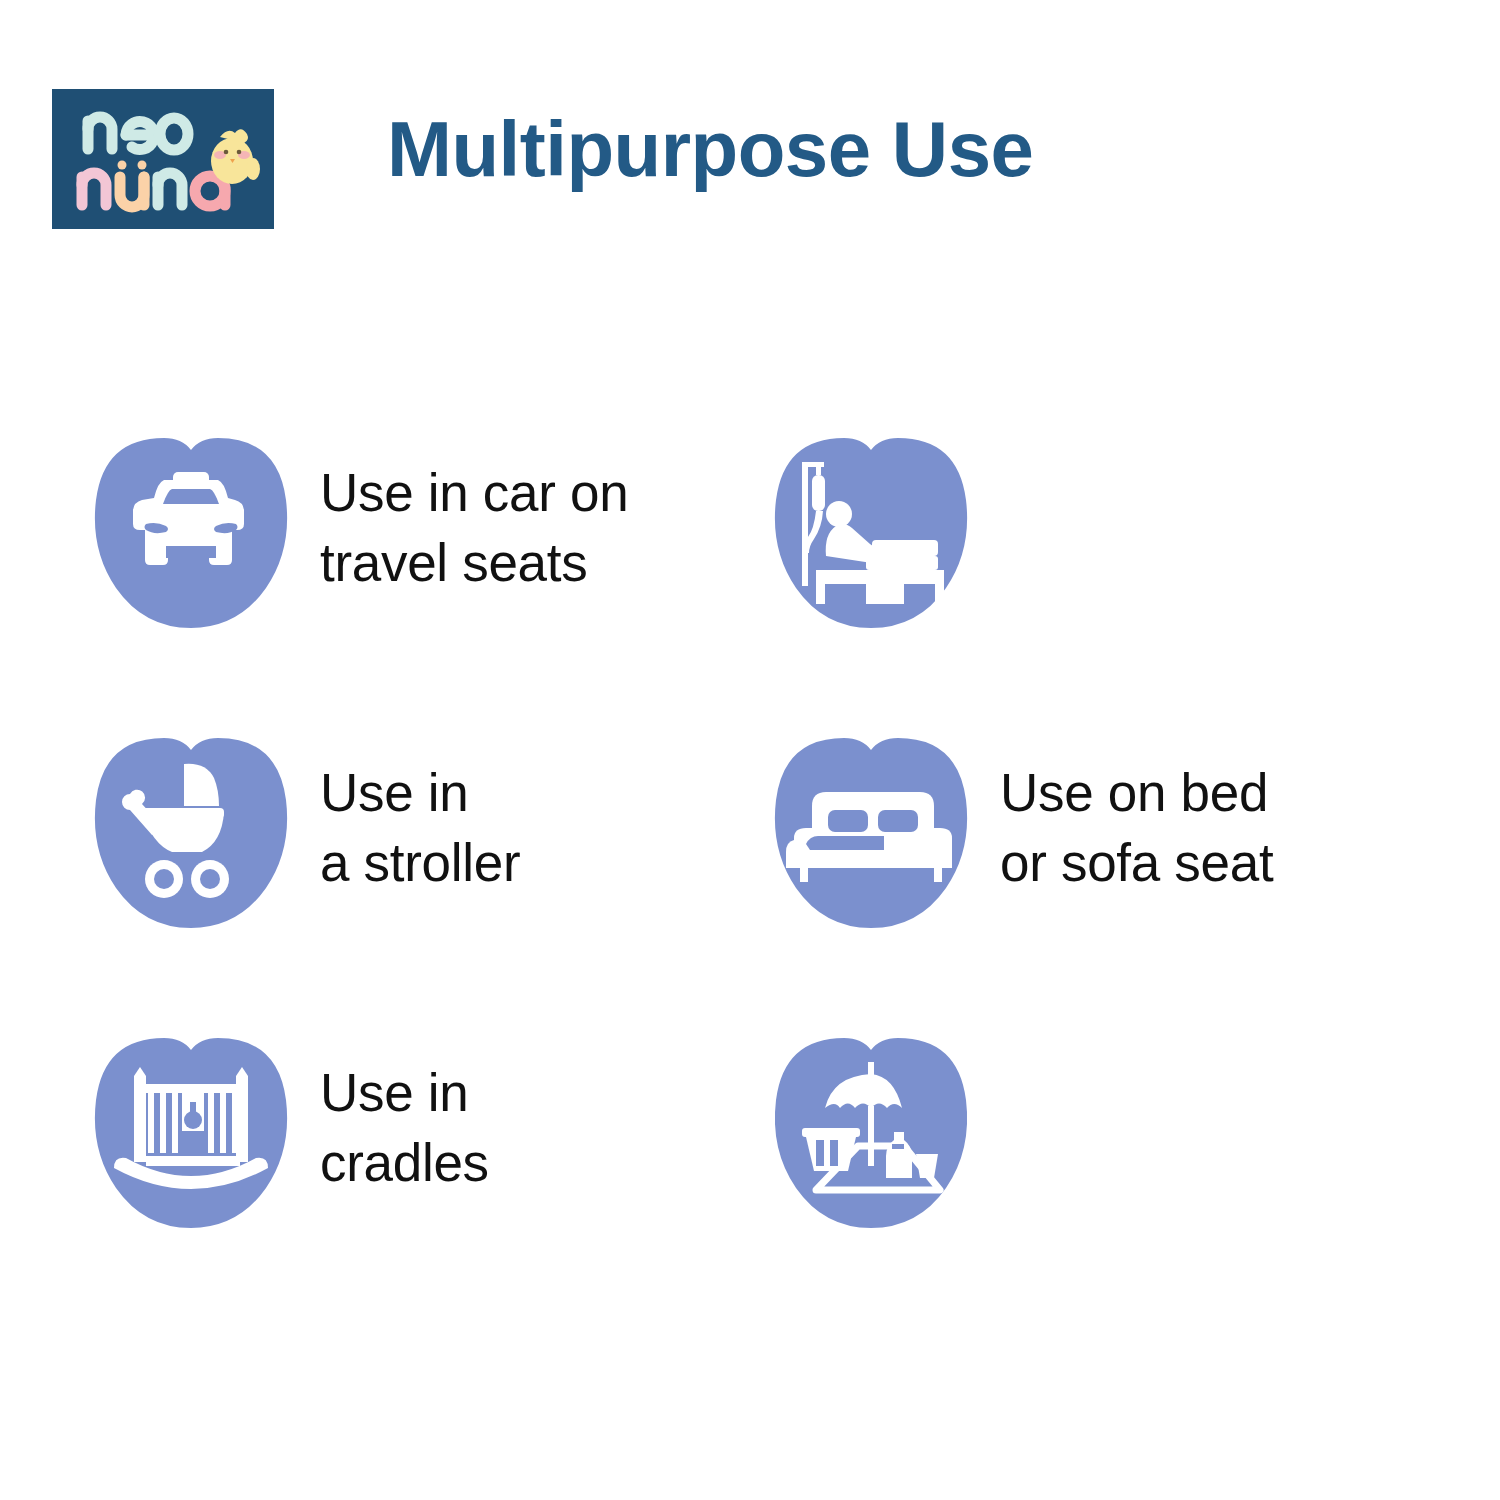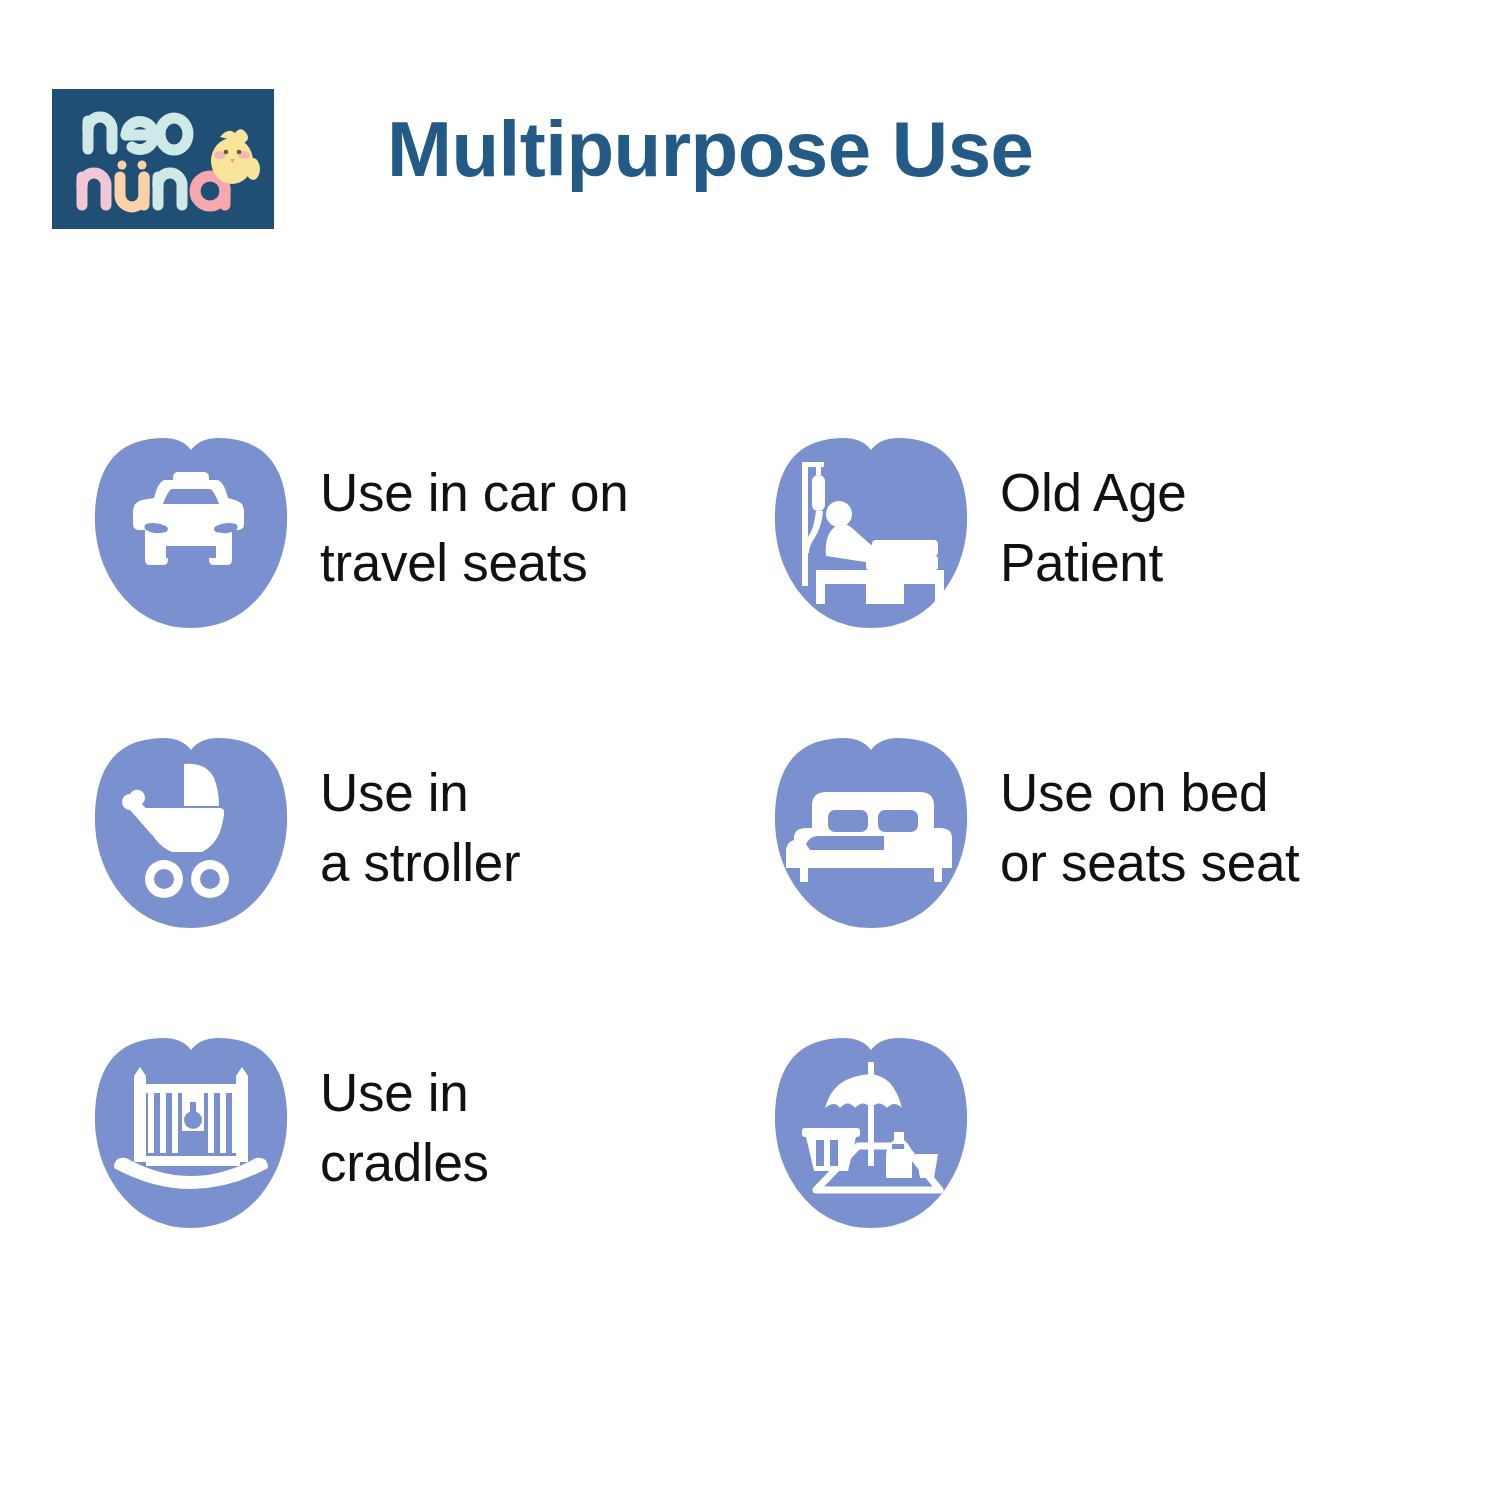--- a/index.html
+++ b/index.html
@@ -181,22 +181,20 @@
           <rect x="106" y="112" width="66" height="16" rx="4"></rect>
           <rect x="100" y="128" width="72" height="14" rx="3"></rect>
 
           <rect x="50" y="142" width="128" height="14"></rect>
           <rect x="50" y="156" width="9" height="20"></rect>
           <rect x="169" y="156" width="9" height="20"></rect>
           <rect x="100" y="142" width="38" height="34"></rect>
         </g>
       </svg>
     </div>
-    <div class="feature-label">Old Age
-Patient</div>
   </div>
 
   <div class="feature col-left row-2">
     <div class="icon-blob">
       <svg width="210" height="200" viewBox="0 0 210 200" xmlns="http://www.w3.org/2000/svg">
         <path d="M105 22 q-9 -12 -27 -12 Q18 10 10 72 Q4 122 30 160 q28 40 75 40 q47 0 75 -40 q26 -38 20 -88 Q192 10 132 10 q-18 0 -27 12 z" fill="#7b90ce"></path>
         <g fill="#ffffff">
 
           <path d="M98 36 q22 -2 30 14 q5 12 5 28 H98 z"></path>
 
@@ -233,21 +231,21 @@
         </g>
         <g fill="#7b90ce">
           <rect x="62" y="82" width="40" height="22" rx="7"></rect>
           <rect x="112" y="82" width="40" height="22" rx="7"></rect>
 
           <path d="M40 116 q4 -8 12 -8 h66 v14 H44 z"></path>
         </g>
       </svg>
     </div>
     <div class="feature-label">Use on bed
-or seats seat</div>
+or sofa seat</div>
   </div>
 
   <div class="feature col-left row-3">
     <div class="icon-blob">
       <svg width="210" height="200" viewBox="0 0 210 200" xmlns="http://www.w3.org/2000/svg">
         <path d="M105 22 q-9 -12 -27 -12 Q18 10 10 72 Q4 122 30 160 q28 40 75 40 q47 0 75 -40 q26 -38 20 -88 Q192 10 132 10 q-18 0 -27 12 z" fill="#7b90ce"></path>
         <g fill="#ffffff">
 
           <path d="M48 48 l6 -9 l6 9 v86 h-12 z"></path>
           <path d="M150 48 l6 -9 l6 9 v86 h-12 z"></path>

